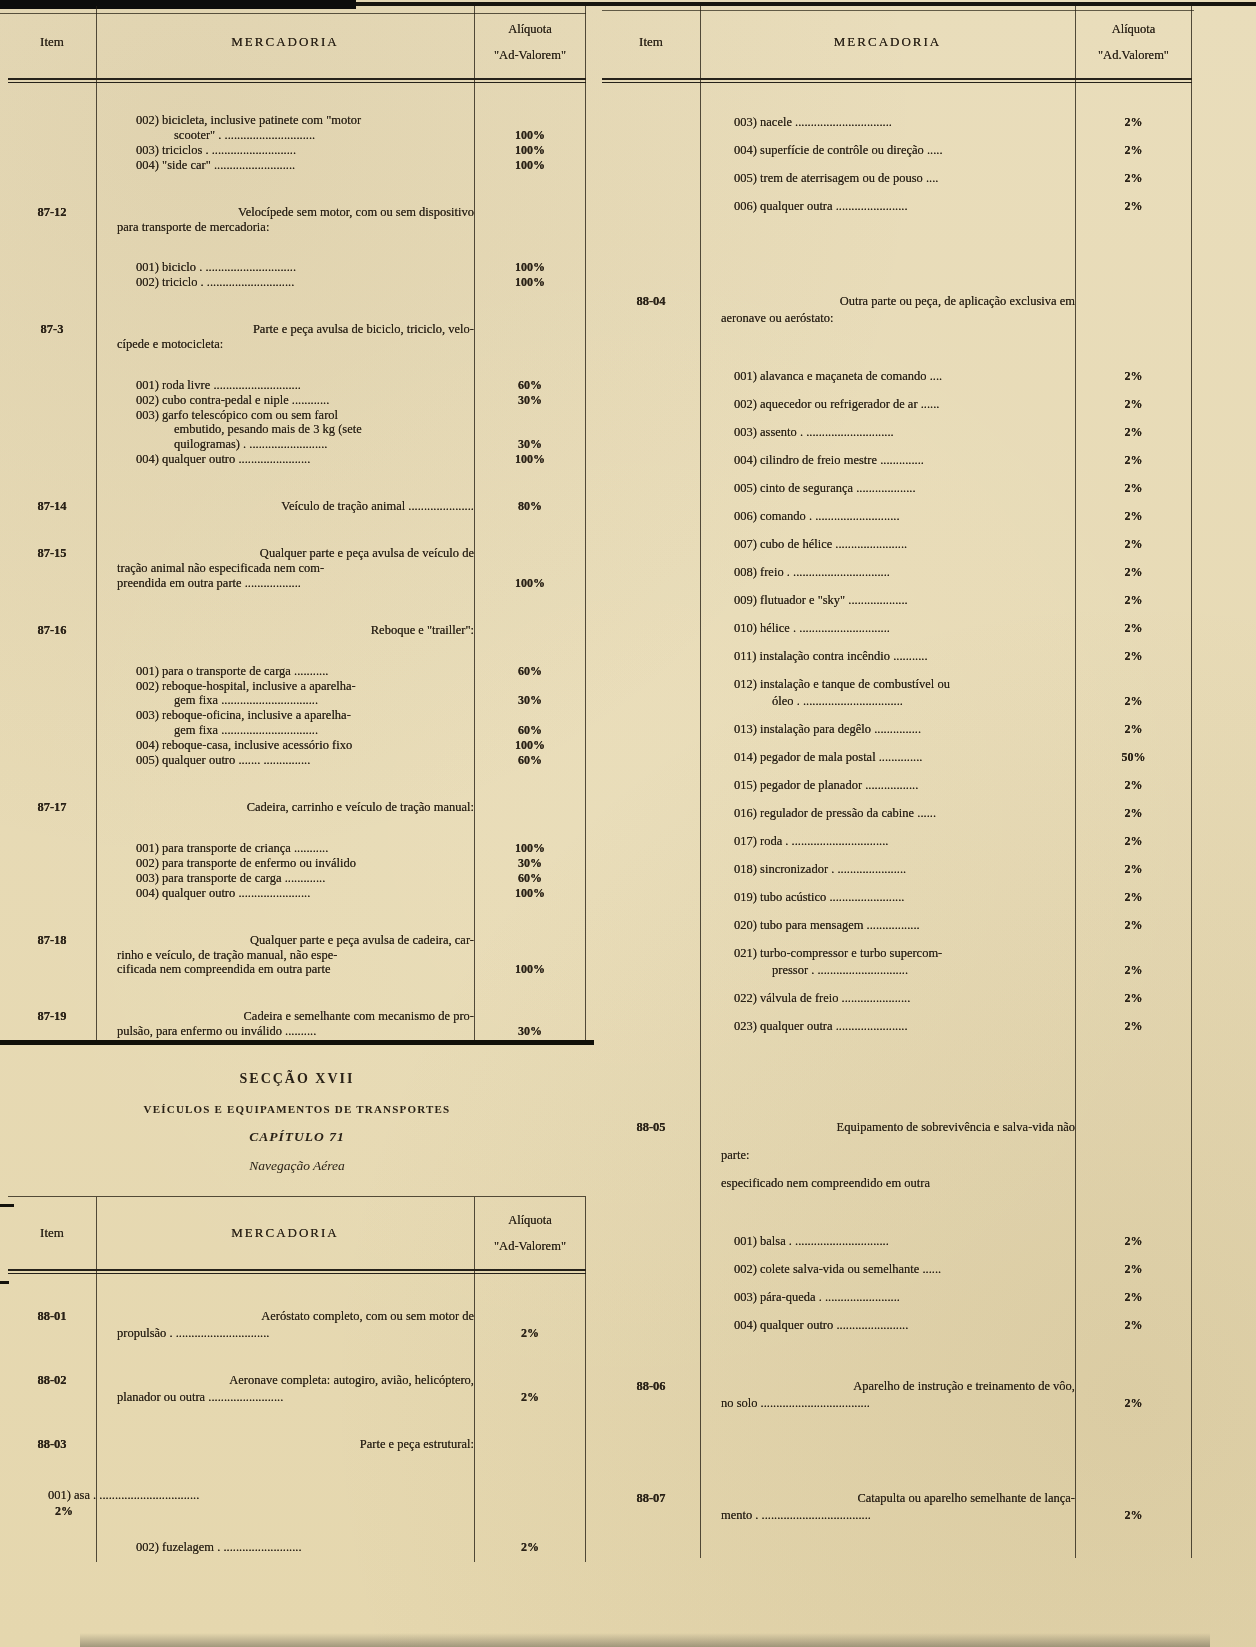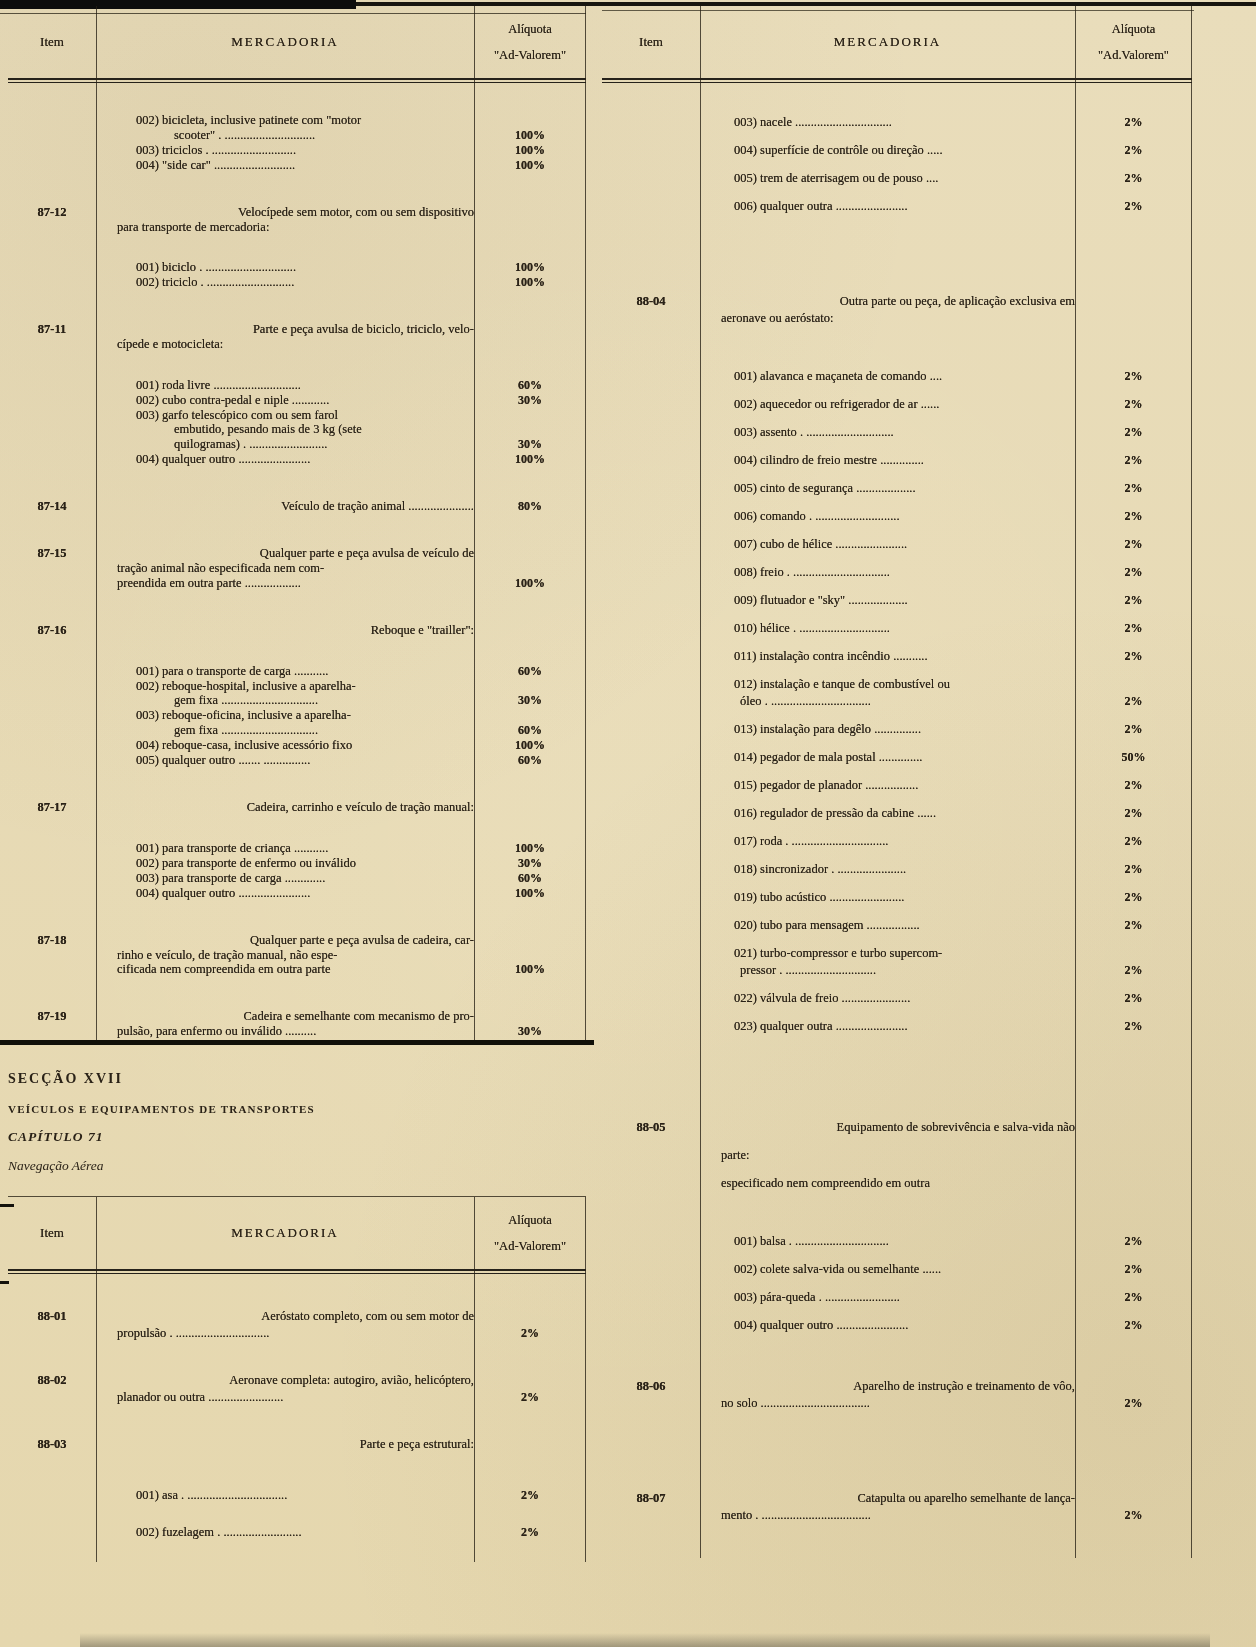--- a/index.html
+++ b/index.html
@@ -68,42 +68,42 @@
   .c-rate{ width:112px; text-align:center; font-weight:bold; font-size:12px;
            text-shadow:0 0 .5px rgba(42,34,23,.85); }
   .tr1 .c-rate{ width:117px; }
 
   
   .ln.ind0 .c-desc{ padding-left:7px;text-align:right; }
   .ln.ind1 .c-desc{ padding-left:21px; }
   .ln.ind2 .c-desc{ padding-left:40px; }
   .ln.ind3 .c-desc{ padding-left:78px; }
   .tr1 .ln.ind2 .c-desc{ padding-left:34px; }
-  .tr1 .ln.ind3 .c-desc{ padding-left:40px; }
+  .tr1 .ln.ind3 .c-desc{ padding-left:72px; }
 
   
   .tl1 .blk{ margin-top:32px; } .tl1 .blk:first-child{ margin-top:0; }
   .tl1 .ln.ga{ margin-top:26px; }
 
   .tl2 .blk{ margin-top:30px; } .tl2 .blk:first-child{ margin-top:0; }
-  .tl2 .ln.ga{ margin-top:34px; }
+  .tl2 .ln.ga{ margin-top:34px;flex-direction:column; }
   .tl2 .ln.gb{ margin-top:20px; }
 
   .tr1 .ln{ margin-top:13px; }
   .tr1 .ln.cont{ margin-top:2px; }
   .tr1 .ln.first{ margin-top:0; }
   .tr1 .ln.ga{ margin-top:43px; }
   .tr1 .blk{ margin-top:34px; } .tr1 .blk:first-child{ margin-top:0; }
   .tr1 .blk.g-lg{ margin-top:46px; }
   .tr1 .blk.g-xl{ margin-top:80px; }
   .tr1 .blk.g-xxl{ margin-top:86px; }
 
   .rule-thick{ height:5px; background:#111009; margin-left:-8px; width:594px; }
 
-  .sec{ text-align:left; }
+  .sec{ text-align:center; }
   .sec .s1{ margin-top:26px; font-weight:bold; font-size:14px; letter-spacing:2px; }
   .sec .s2{ margin-top:16px; font-weight:bold; font-size:11px; letter-spacing:1.2px; }
   .sec .s3{ margin-top:14px; font-weight:bold; font-style:italic; font-size:13.5px; letter-spacing:1px; }
   .sec .s4{ margin-top:13px; font-style:italic; font-size:13.5px; }
 </style>
 </head>
 <body>
 
 <div class="page">
 
@@ -167,21 +167,21 @@
               <div class="c-rate">100%</div>
             </div>
             <div class="ln ind2">
               <div class="c-code"></div>
               <div class="c-desc">002) triciclo . ............................</div>
               <div class="c-rate">100%</div>
             </div>
           </div>
           <div class="blk">
             <div class="ln ind0 first">
-              <div class="c-code">87-11</div>
+              <div class="c-code">87-3</div>
               <div class="c-desc">Parte e peça avulsa de biciclo, triciclo, velo-</div>
               <div class="c-rate"></div>
             </div>
             <div class="ln ind1">
               <div class="c-code"></div>
               <div class="c-desc">cípede e motocicleta:</div>
               <div class="c-rate"></div>
             </div>
             <div class="ln ind2 ga">
               <div class="c-code"></div>

